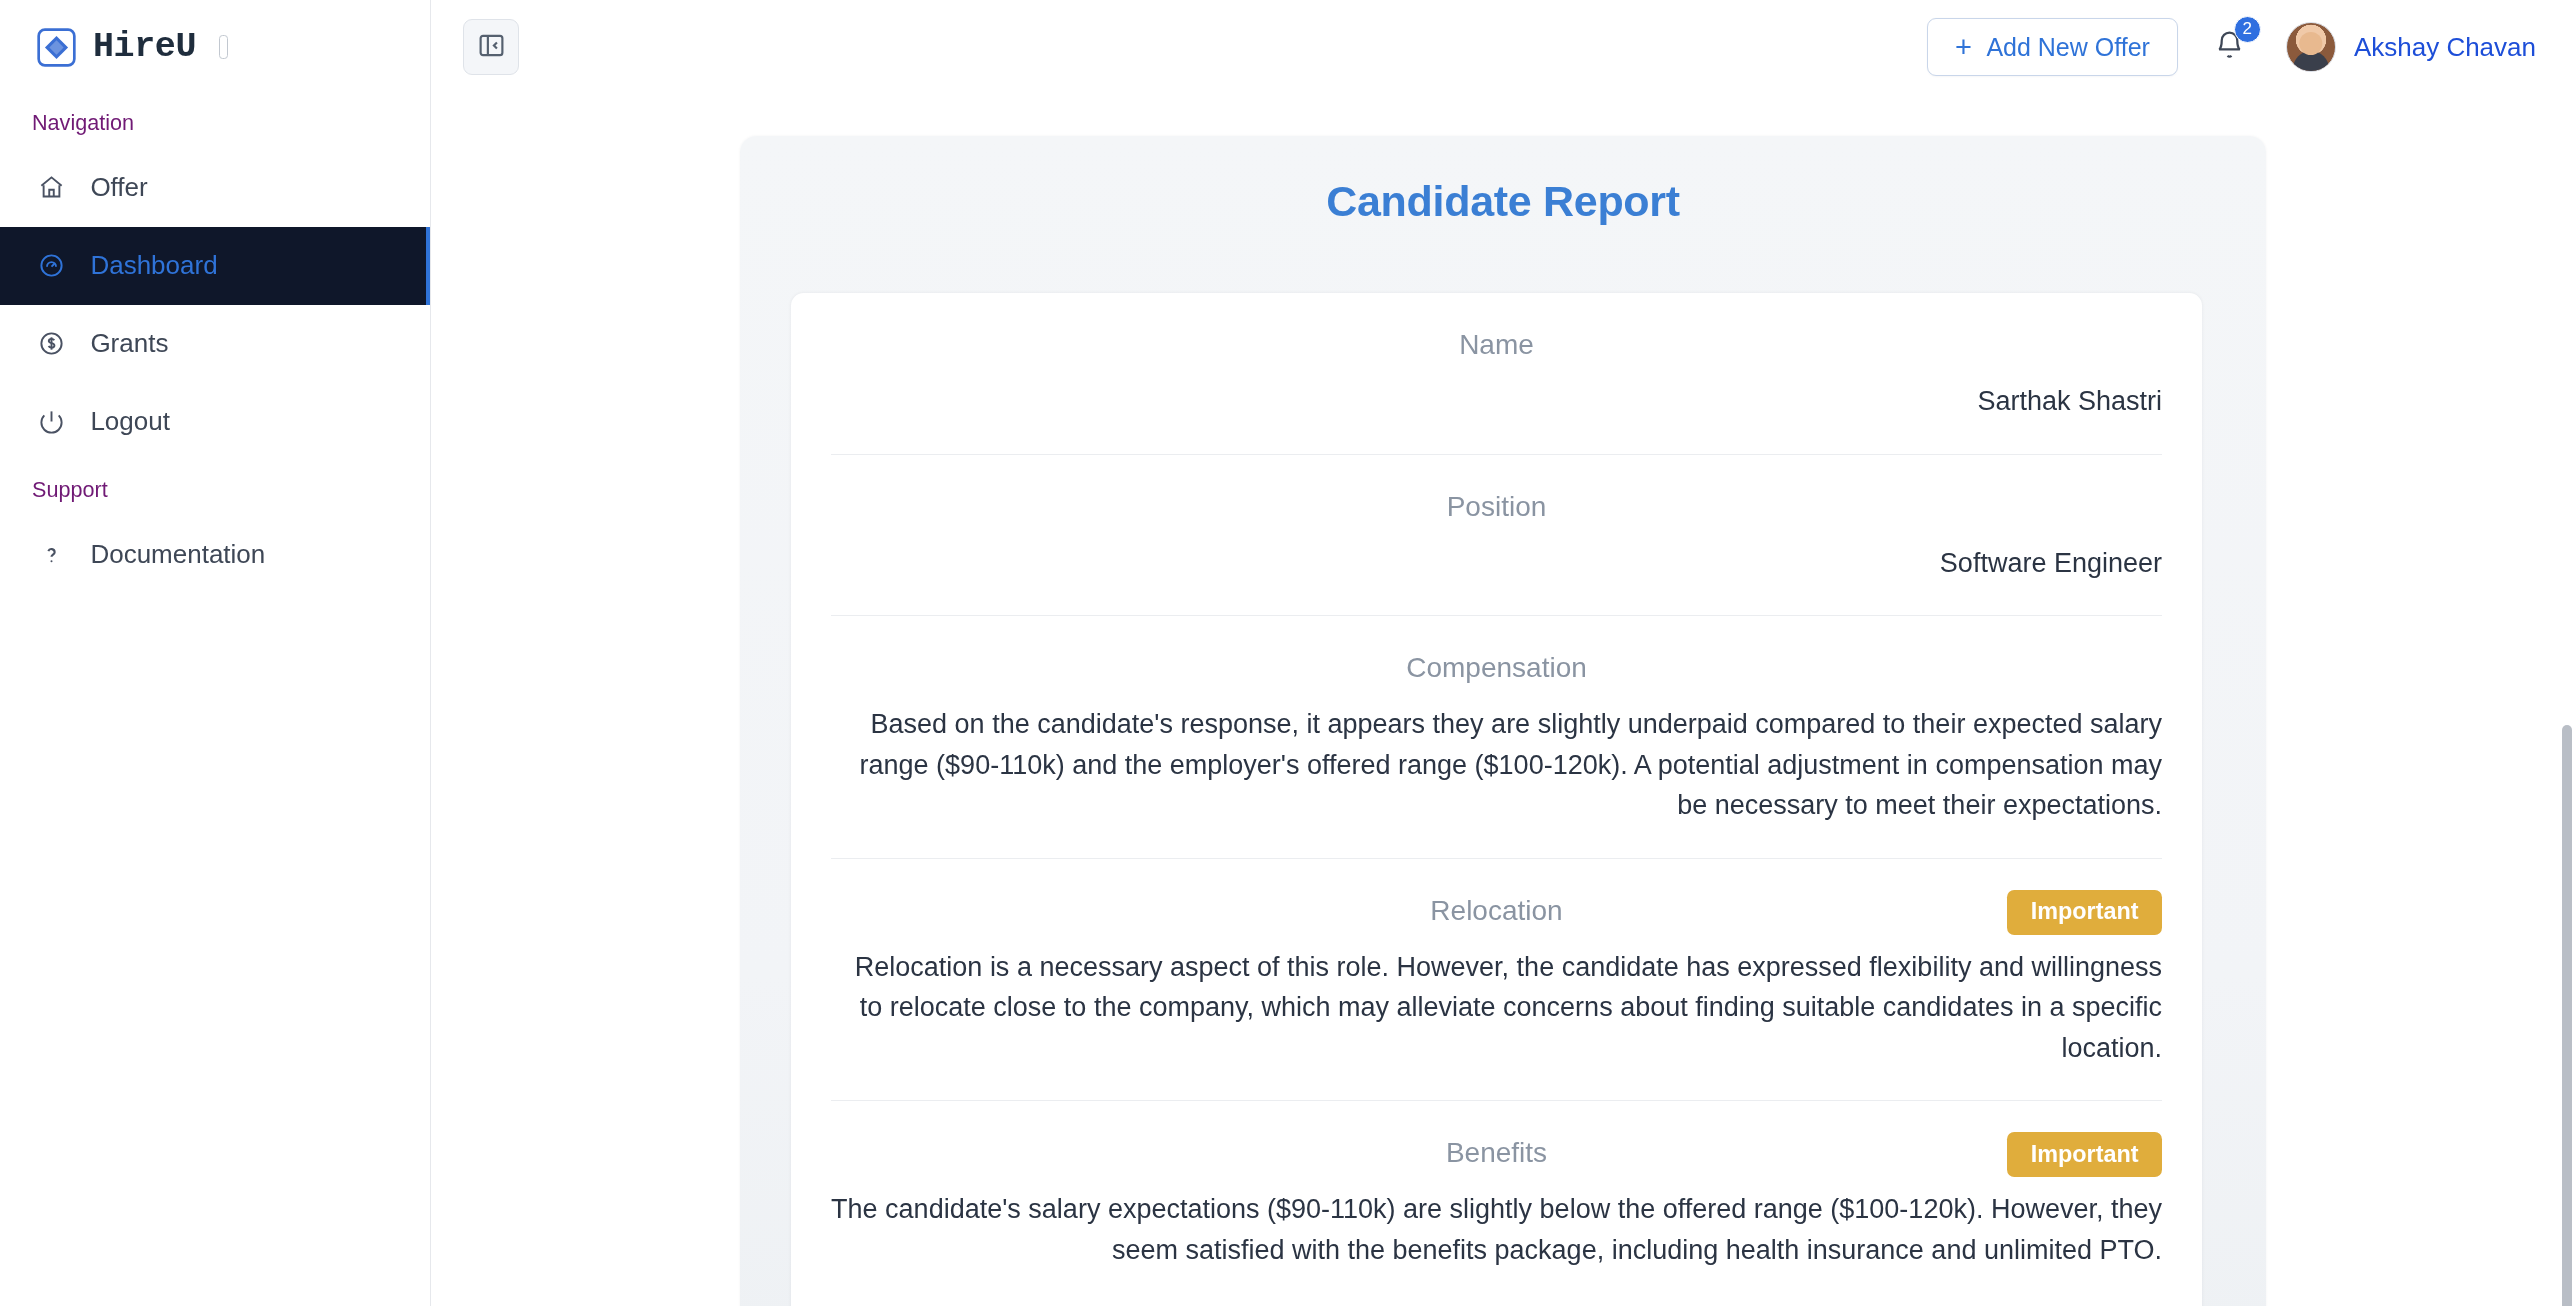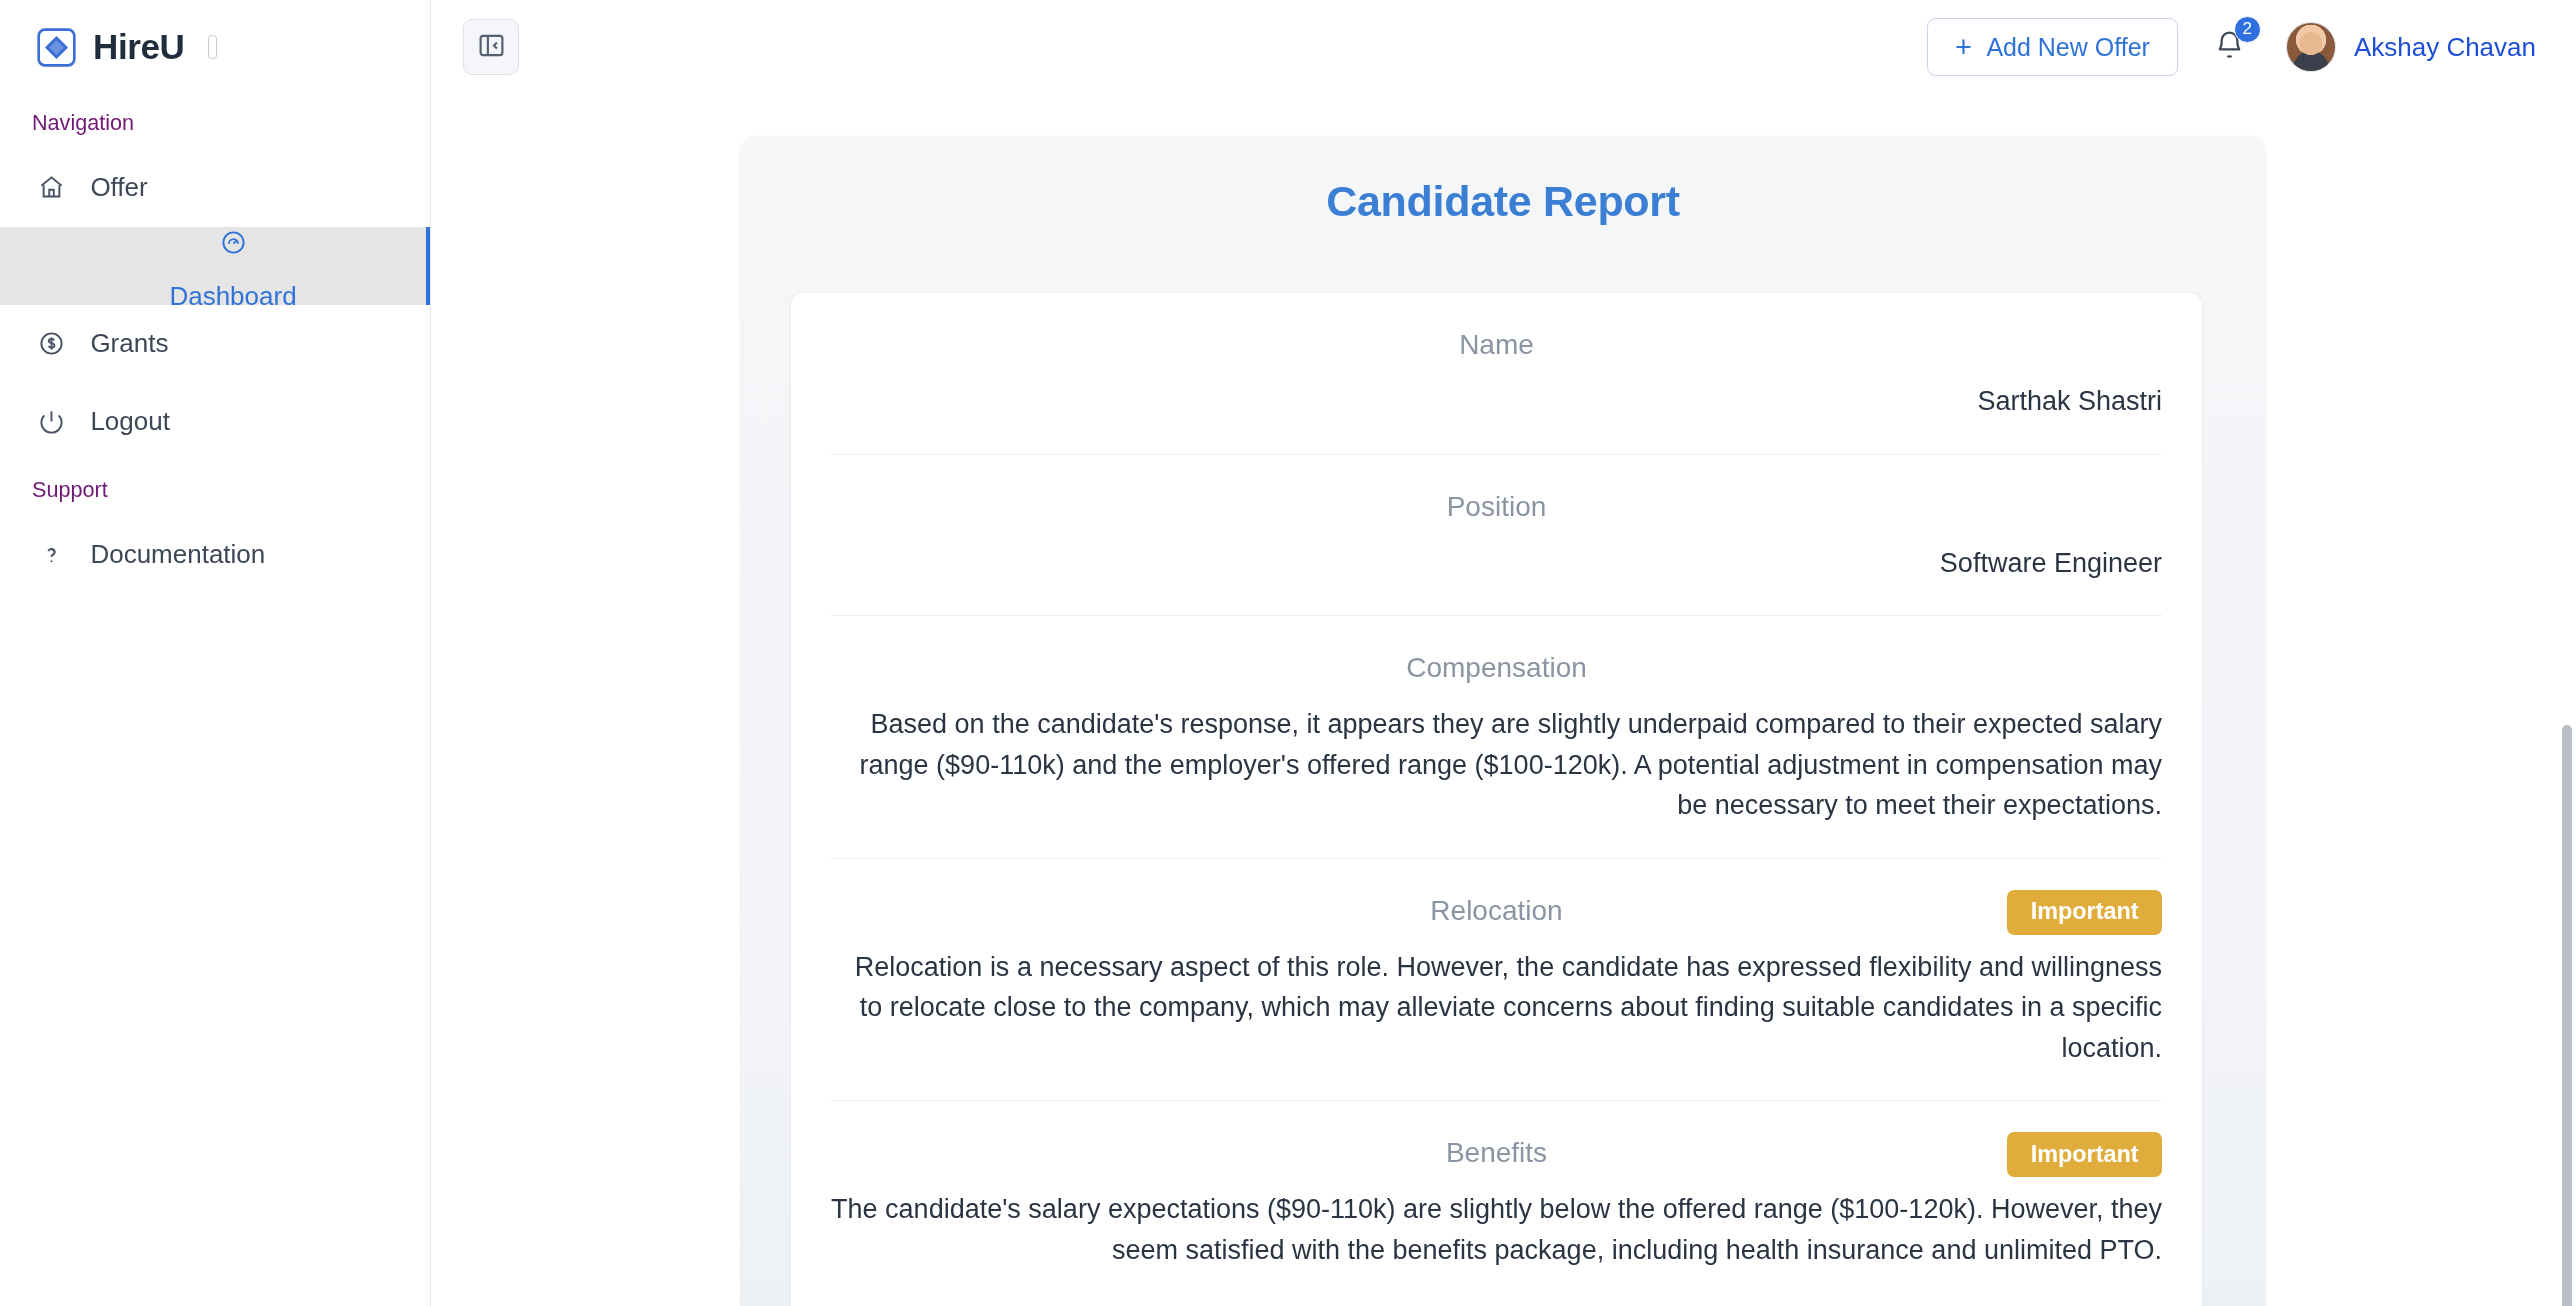--- a/index.html
+++ b/index.html
@@ -26,20 +26,21 @@
     border-right: 0.9px solid #e6e8ec;
     flex-shrink: 0;
     position: relative;
   }
   .brand {
     display: flex;
     align-items: center;
     gap: 16px;
     padding: 25px 0 25px 36px;
     height: 94px;
+    font-family: Liberation Mono, monospace;
   }
   .logo-mark {
     width: 41px; height: 41px;
     position: relative;
     flex-shrink: 0;
   }
   .logo-mark svg { display:block; }
   .brand-name {
     font-size: 35px;
     font-weight: bold;
@@ -70,23 +71,22 @@
     position: relative;
     cursor: pointer;
   }
   .nav-item .nicon {
     width: 31px; height: 31px;
     display: flex; align-items: center; justify-content: center;
     color: #4a5263;
     flex-shrink: 0;
   }
   .nav-item.active {
-    background: #e5e5e5;
+    background: #0f172a;
     color: #2f73d8;
-    flex-direction: column;
   }
   .nav-item.active .nicon { color: #2f73d8; }
   .nav-item.active::after {
     content: "";
     position: absolute;
     right: 0; top: 0;
     width: 4.5px; height: 100%;
     background: #2f73d8;
   }
 

